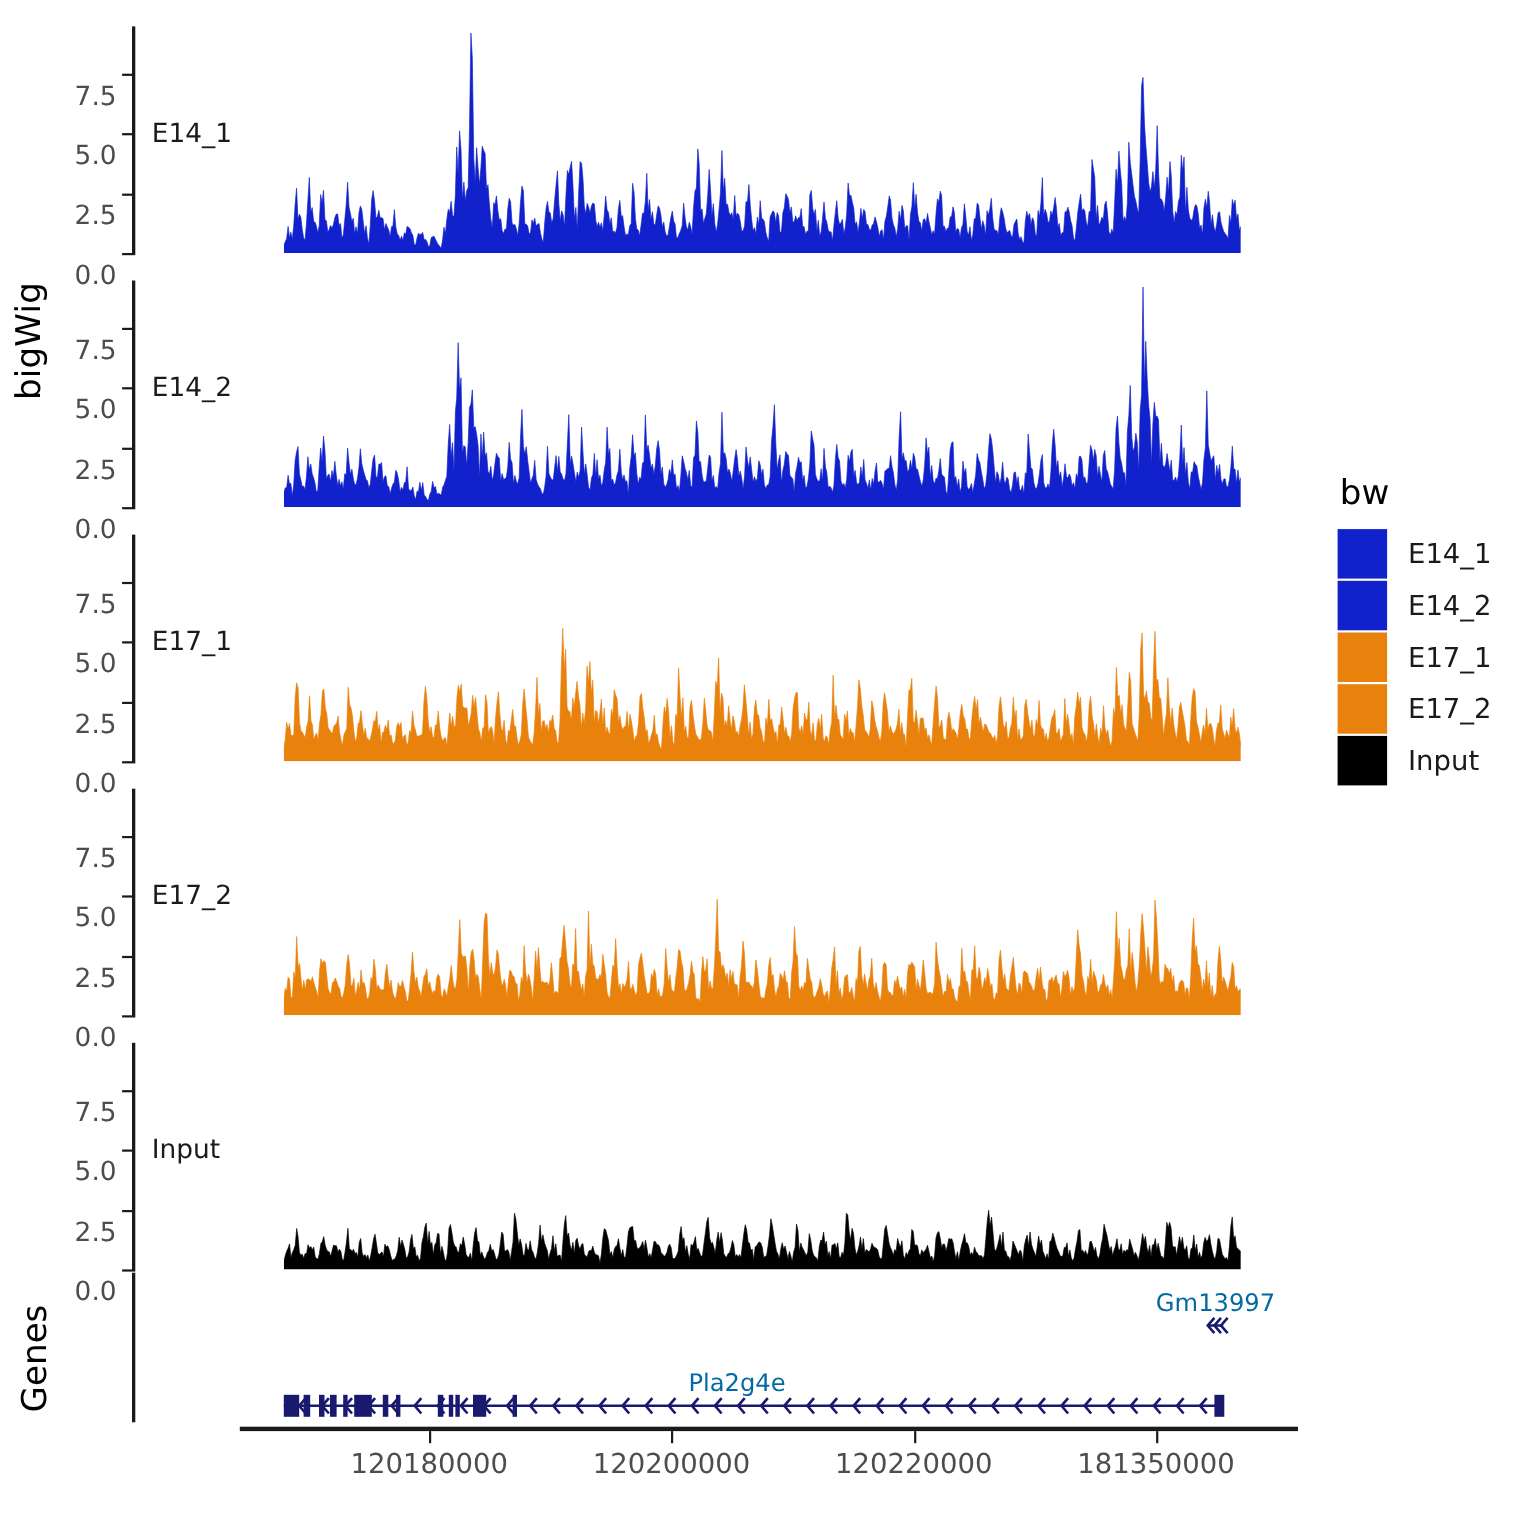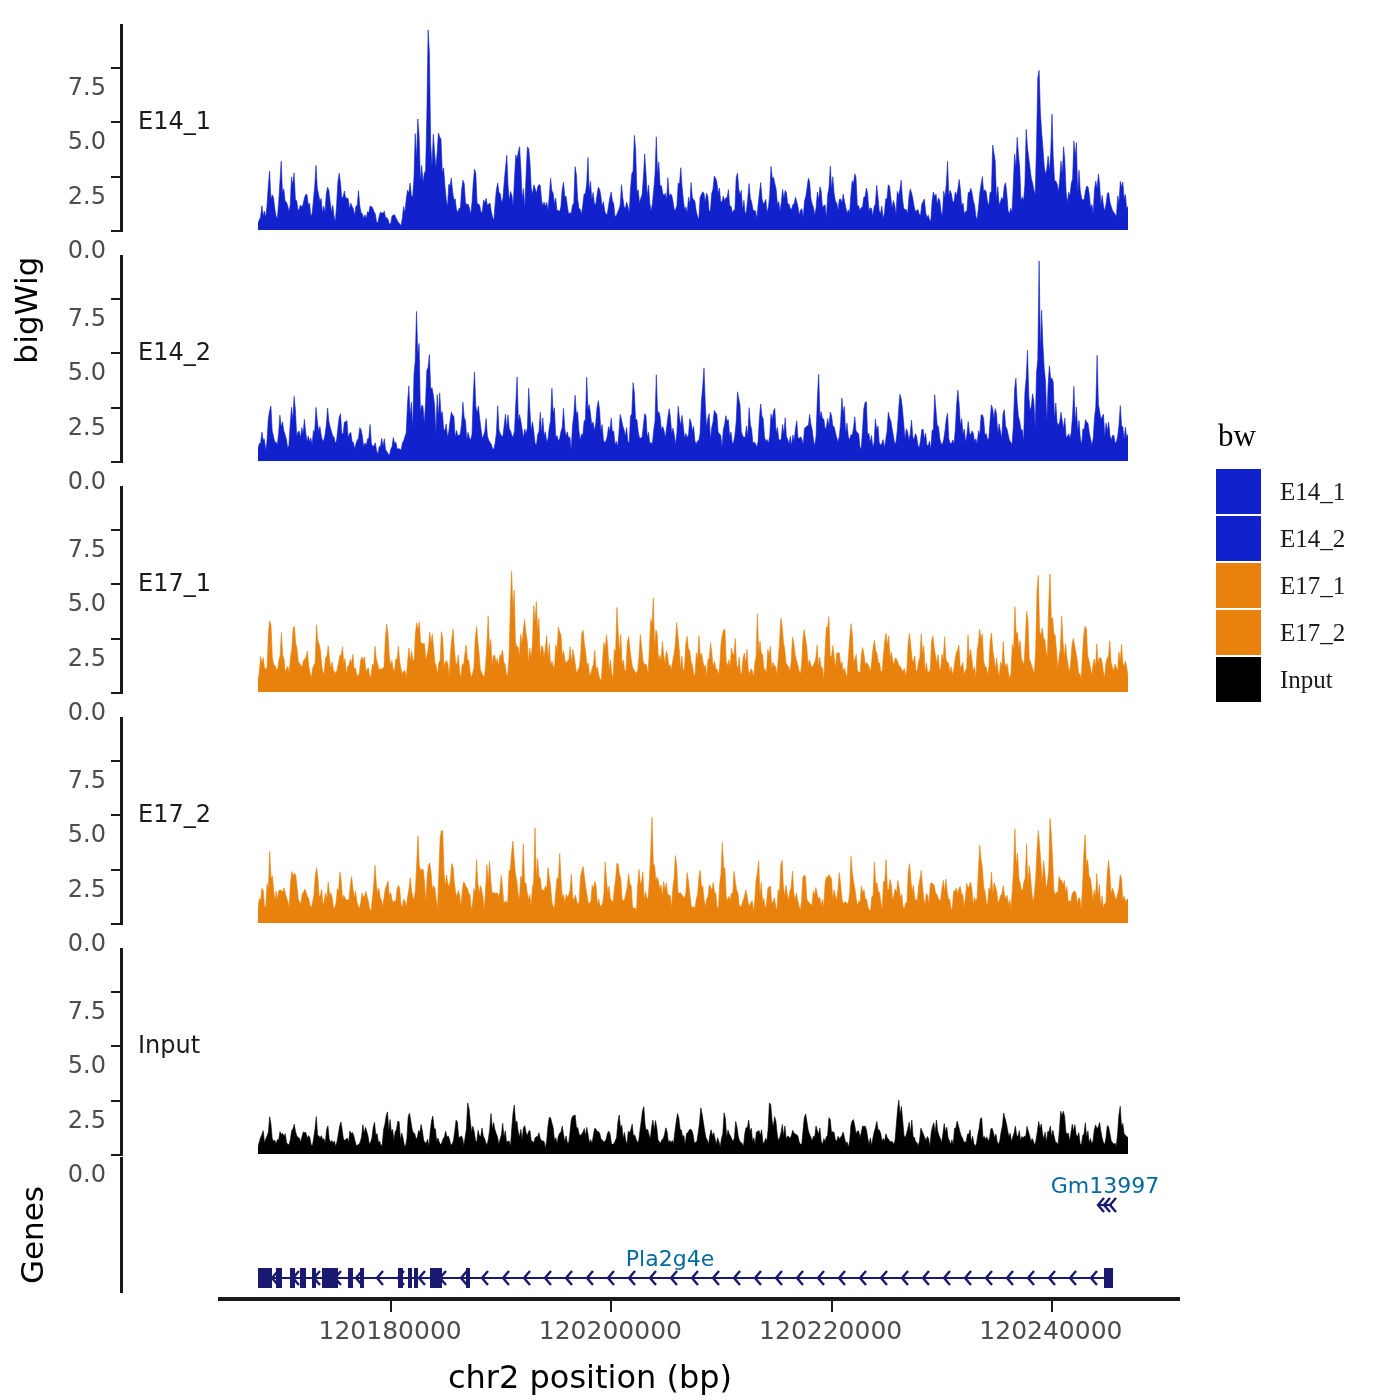--- a/index.html
+++ b/index.html
@@ -38,21 +38,21 @@
   #xaxis-title{position:absolute;left:0;top:1358px;width:1180px;text-align:center;
                font-size:32px;color:#000;}
 
   
   #genes-axisline{position:absolute;left:120px;top:1157px;width:3px;height:136px;background:#1a1a1a;}
 
   .gene-label{position:absolute;font-size:22px;color:#0369a1;
               transform:translateX(-50%);white-space:nowrap;}
 
   
-  #legend{position:absolute;left:1216px;top:418px;width:180px;font-family:Liberation Serif, serif;}
+  #legend{position:absolute;left:1216px;top:430px;width:180px;}
   #legend-title{font-size:31px;color:#000;margin:0 0 14px 2px;}
   .legend-row{display:flex;align-items:center;height:47px;}
   .legend-key{width:45px;height:45px;flex:0 0 45px;}
   .legend-text{font-size:25px;color:#1a1a1a;margin-left:19px;}
 </style>
 </head>
 <body>
 
 <div id="root">
 
@@ -216,23 +216,22 @@
 
   <div id="xaxis-line"></div>
   <div id="xticks">
       <div class="xtick" style="left: 390.152px;"></div>
       <div class="xticklab" style="left: 390.152px;">120180000</div>
       <div class="xtick" style="left: 610.405px;"></div>
       <div class="xticklab" style="left: 610.405px;">120200000</div>
       <div class="xtick" style="left: 830.658px;"></div>
       <div class="xticklab" style="left: 830.658px;">120220000</div>
       <div class="xtick" style="left: 1050.91px;"></div>
-      <div class="xticklab" style="left: 1050.91px;">120240000</div>
+      <div class="xticklab" style="left: 1050.91px;">181350000</div>
     </div>
-  <div id="xaxis-title">chr2 position (bp)</div>
 
   <div id="legend">
     <div id="legend-title">bw</div>
     <div id="legend-items">
         <div class="legend-row">
           <span class="legend-key" style="background: rgb(17, 34, 204);"></span>
           <span class="legend-text">E14_1</span>
         </div>
         <div class="legend-row">
           <span class="legend-key" style="background: rgb(17, 34, 204);"></span>

